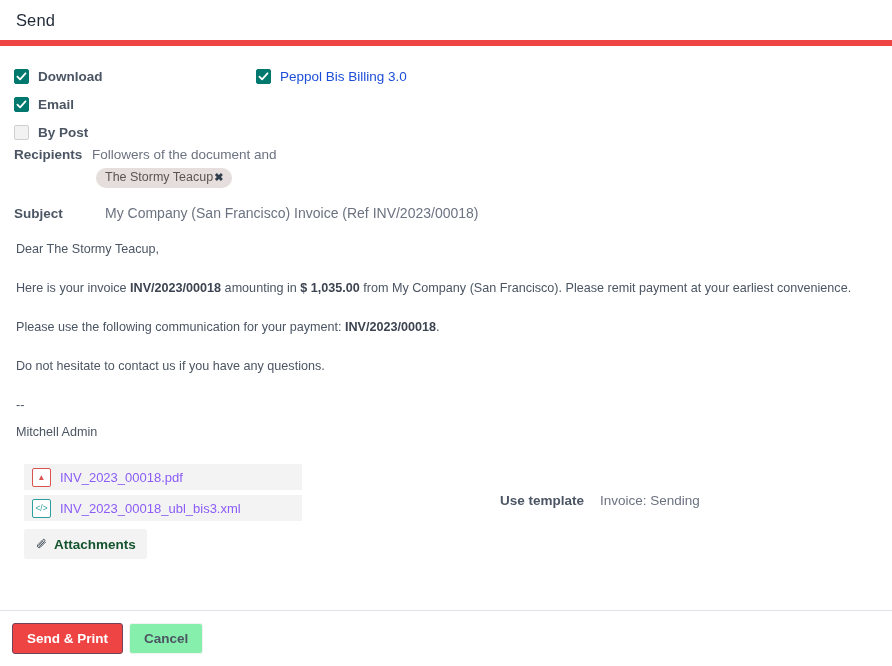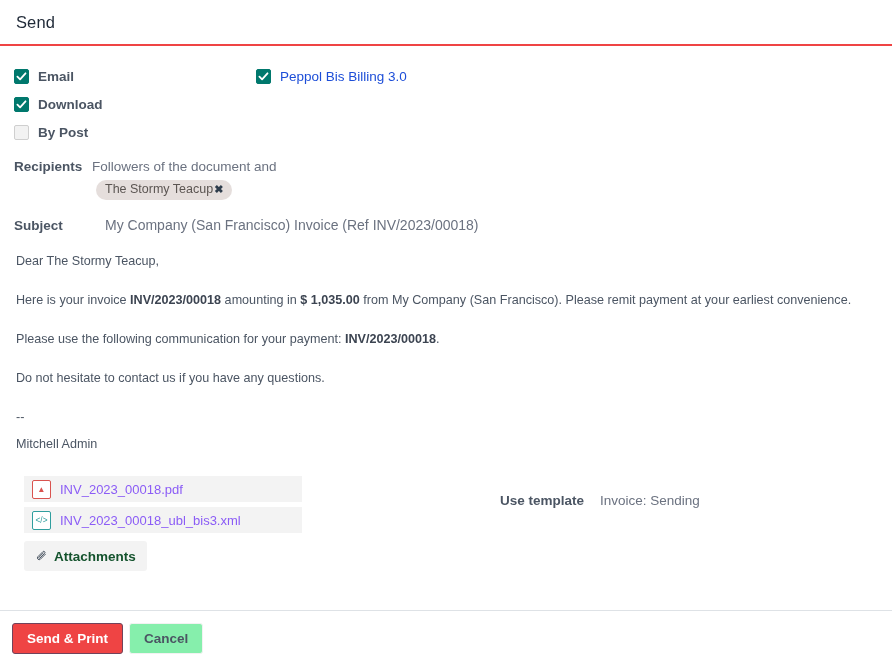--- a/index.html
+++ b/index.html
@@ -24,21 +24,21 @@
     background: #ffffff;
   }
 
   
   .dialog-header {
     height: 46px;
     flex: 0 0 46px;
     display: flex;
     align-items: center;
     padding: 0 16px;
-    border-bottom: 2px solid #ef4444;
+    border-bottom: 6px solid #ef4444;
     box-sizing: border-box;
     background: #ffffff;
   }
   .dialog-title {
     font-size: 16.5px;
     font-weight: 400;
     color: #1f2937;
     letter-spacing: .1px;
   }
 
@@ -93,21 +93,20 @@
   }
   .check-label.normal {
     font-weight: 400;
     color: #1d4ed8;
   }
 
   
   .field-row {
     display: flex;
     align-items: flex-start;
-    margin-top: 12px;
   }
   .field-label {
     width: 78px;
     flex: 0 0 78px;
     font-size: 13.5px;
     font-weight: bold;
     color: #4b5563;
     padding-top: 1px;
   }
   .field-value {
@@ -291,30 +290,30 @@
   <div class="dialog-body">
 
     <div class="check-grid">
 
       <div class="check-row">
         <span class="cbox on">
           <svg width="11" height="11" viewBox="0 0 11 11" aria-hidden="true">
               <path d="M1.4 5.6 L4.1 8.3 L9.5 2.3" fill="none" stroke="#ffffff" stroke-width="1.8" stroke-linecap="round" stroke-linejoin="round"></path>
             </svg>
         </span>
-        <span class="check-label">Email</span>
+        <span class="check-label">Download</span>
       </div>
 
       <div class="check-row">
         <span class="cbox on">
           <svg width="11" height="11" viewBox="0 0 11 11" aria-hidden="true">
               <path d="M1.4 5.6 L4.1 8.3 L9.5 2.3" fill="none" stroke="#ffffff" stroke-width="1.8" stroke-linecap="round" stroke-linejoin="round"></path>
             </svg>
         </span>
-        <span class="check-label">Download</span>
+        <span class="check-label">Email</span>
       </div>
 
       <div class="check-row">
         <span class="cbox off">
           
         </span>
         <span class="check-label">By Post</span>
       </div>
 
       <div class="check-row check-col-right">

